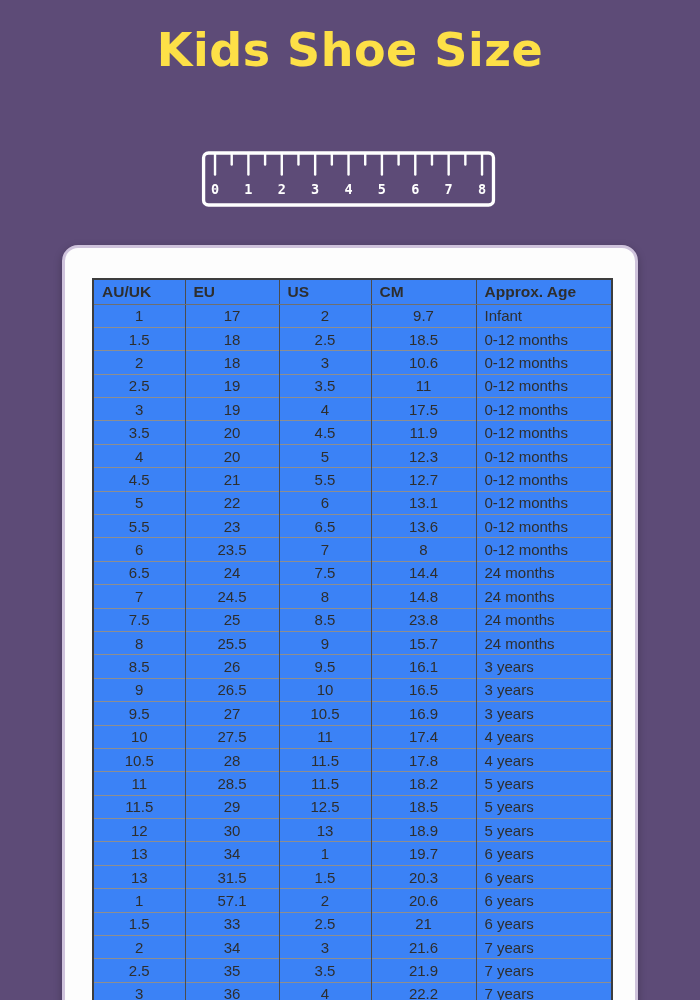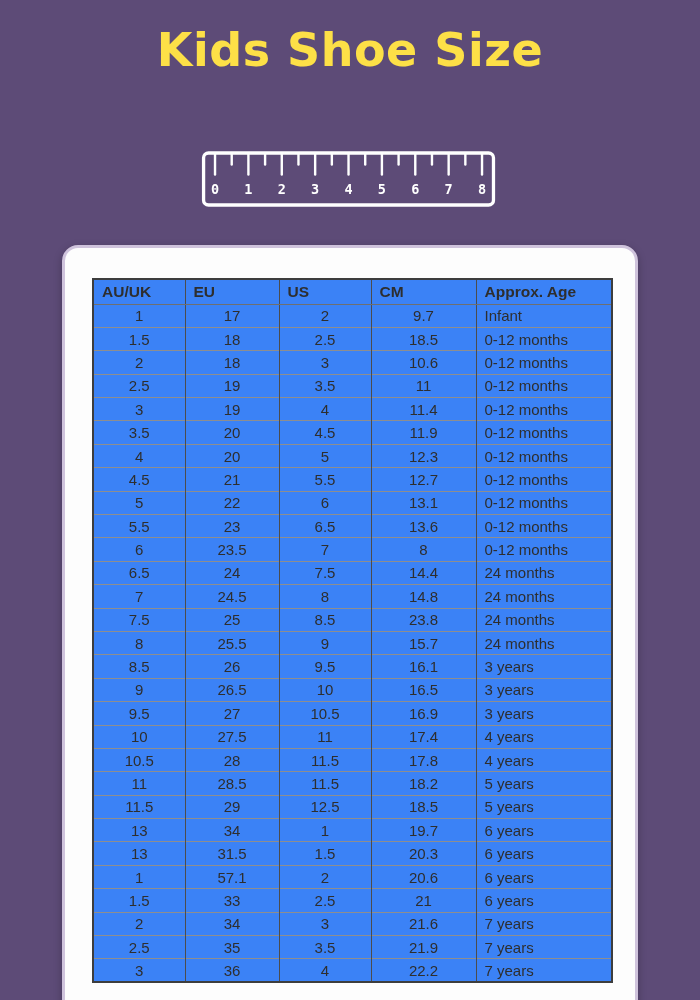--- a/index.html
+++ b/index.html
@@ -178,21 +178,21 @@
             <td>2.5</td>
             <td>19</td>
             <td>3.5</td>
             <td>11</td>
             <td class="col-age">0-12 months</td>
           </tr>
           <tr>
             <td>3</td>
             <td>19</td>
             <td>4</td>
-            <td>11.4</td>
+            <td>17.5</td>
             <td class="col-age">0-12 months</td>
           </tr>
           <tr>
             <td>3.5</td>
             <td>20</td>
             <td>4.5</td>
             <td>11.9</td>
             <td class="col-age">0-12 months</td>
           </tr>
           <tr>
@@ -301,20 +301,27 @@
             <td class="col-age">5 years</td>
           </tr>
           <tr>
             <td>11.5</td>
             <td>29</td>
             <td>12.5</td>
             <td>18.5</td>
             <td class="col-age">5 years</td>
           </tr>
           <tr>
+            <td>12</td>
+            <td>30</td>
+            <td>13</td>
+            <td>18.9</td>
+            <td class="col-age">5 years</td>
+          </tr>
+          <tr>
             <td>13</td>
             <td>34</td>
             <td>1</td>
             <td>19.7</td>
             <td class="col-age">6 years</td>
           </tr>
           <tr>
             <td>13</td>
             <td>31.5</td>
             <td>1.5</td>

